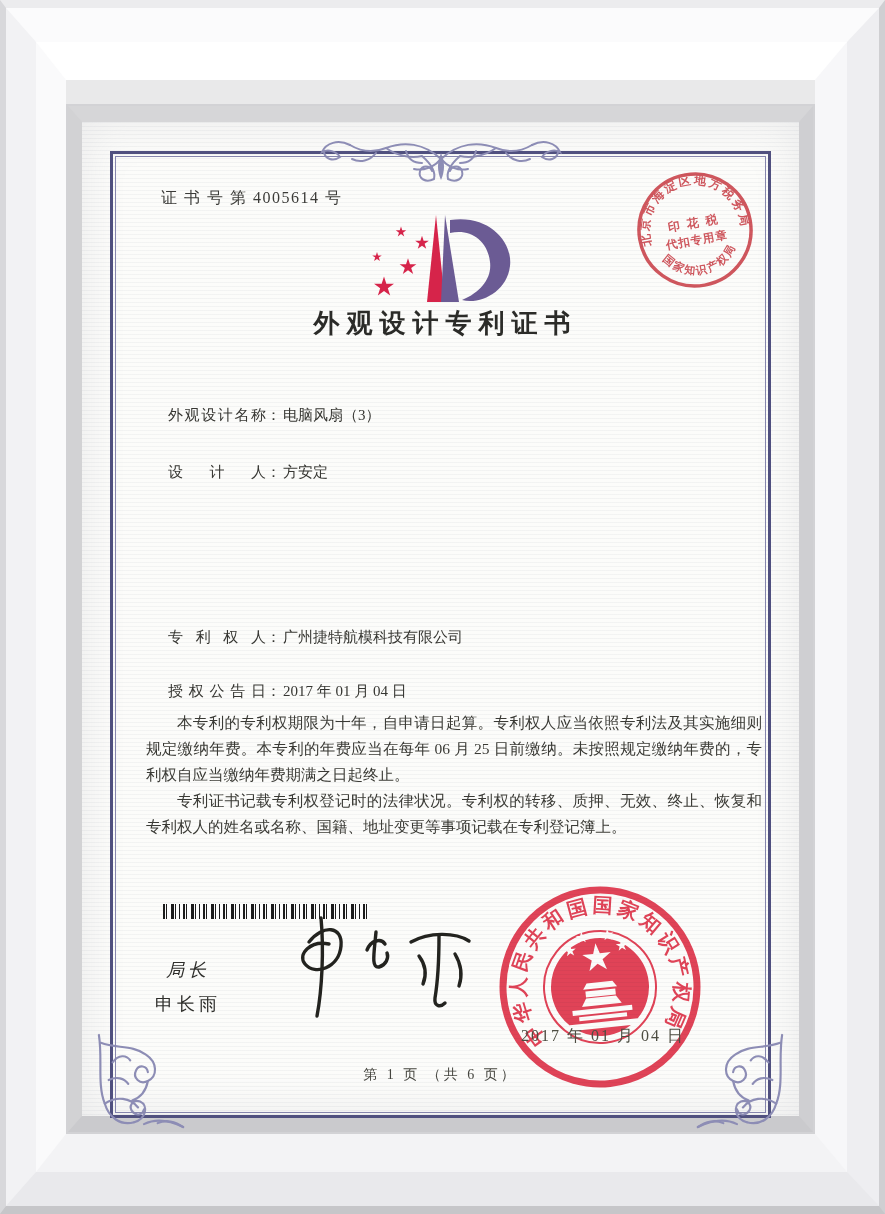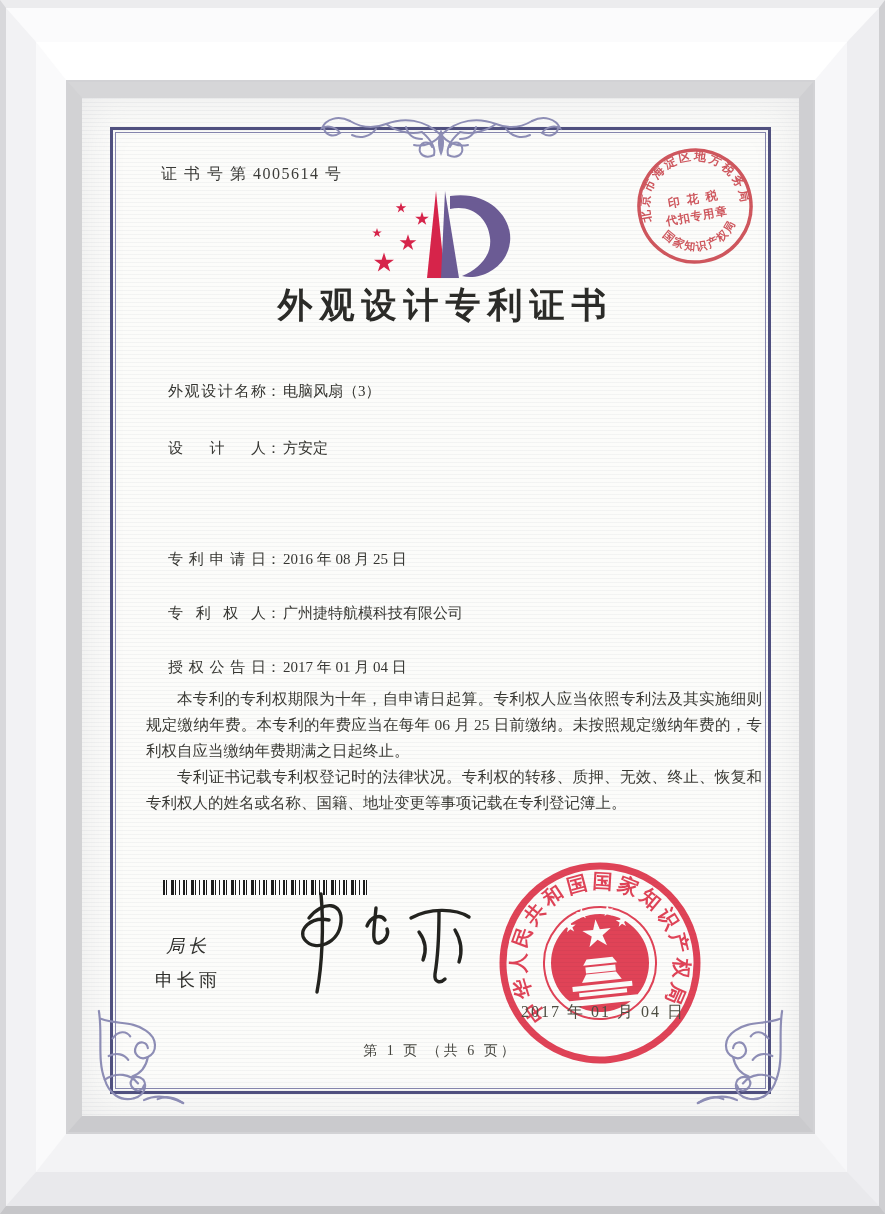--- a/index.html
+++ b/index.html
@@ -5,37 +5,37 @@
   html,body{margin:0;padding:0;width:885px;height:1214px;background:#e9e9ea;overflow:hidden;
     font-family:"Liberation Serif","DejaVu Serif",serif;}
   .photo{position:absolute;inset:0;}
   
   .f-edge{position:absolute;inset:0;border-style:solid;border-width:8px 6px 8px 6px;
     border-color:#ececee #cfcfd2 #c6c6c9 #d8d8db;}
   .f-face1{position:absolute;inset:0;border-style:solid;border-width:34px 32px 34px 30px;
     border-color:#fbfbfc #eeeef1 #e9e9ec #f2f2f4;}
   .f-face2{position:absolute;inset:0;border-style:solid;border-width:38px 32px 38px 30px;
     border-color:#ffffff #f7f7f9 #f3f3f5 #fafafb;}
-  .f-lip{position:absolute;inset:0;border:2px solid #d2d2d5;}
+  .f-lip{position:absolute;inset:0;border:2px solid #d2d2d5;margin-top:24px;}
   .mat{position:absolute;inset:0;border-style:solid;border-width:16px 14px 16px 14px;
     border-color:#d6d6d8 #cfcfd2 #cacacd #d2d2d4;}
   .paper{position:absolute;inset:0;background:#fcfcfa;
     background-image:repeating-linear-gradient(180deg, rgba(160,165,178,.10) 0 1px, rgba(255,255,255,0) 1px 4px);
     box-shadow:inset 0 0 46px rgba(120,120,145,.14);}
   .cert-border{position:absolute;left:28px;top:29px;width:655px;height:961px;
     border:3px solid #50507f;}
   .cert-border::after{content:"";position:absolute;inset:2px;border:1px solid #8585ad;pointer-events:none;}
   .orn{position:absolute;pointer-events:none;}
   .orn-top{left:50%;top:-15px;transform:translateX(-50%);}
   .orn-bl{left:-20px;bottom:-16px;}
   .orn-br{right:-20px;bottom:-16px;transform:scaleX(-1);}
   .cert-no{position:absolute;left:48px;top:34px;font-size:16px;letter-spacing:1.5px;color:#3b3b38;}
   .logo{position:absolute;left:50%;top:56px;transform:translateX(-50%);}
   .title{position:absolute;left:10px;right:0;top:152px;text-align:center;
-    font-size:35px;font-weight:700;letter-spacing:7px;color:#2b2b28;}
+    font-size:26px;font-weight:700;letter-spacing:7px;color:#2b2b28;}
   .field{position:absolute;left:55px;font-size:15px;color:#363632;white-space:nowrap;}
   .f-label{display:inline-block;width:98px;text-align:justify;text-align-last:justify;}
   .f-colon{display:inline;}
   .f-value{display:inline;margin-left:2px;}
   .body-text{position:absolute;left:33px;top:556px;width:616px;font-size:15.5px;line-height:26px;
     color:#3a3a35;text-align:justify;}
   .body-text p{margin:0;text-indent:2em;}
   .barcode{position:absolute;left:50px;top:750px;width:206px;height:15px;
     background:repeating-linear-gradient(90deg,#1c1c1c 0 2px,#fdfdfd 2px 3px,#1c1c1c 3px 4px,#fdfdfd 4px 8px,
       #1c1c1c 8px 11px,#fdfdfd 11px 12px,#1c1c1c 12px 13px,#fdfdfd 13px 16px,#1c1c1c 16px 17px,#fdfdfd 17px 20px);}
@@ -141,23 +141,20 @@
           <text x="61" y="58" text-anchor="middle" font-size="12" letter-spacing="2" fill="#cf4a52" font-weight="bold">印 花 税</text>
           <text x="61" y="75" text-anchor="middle" font-size="11.5" letter-spacing="1" fill="#cf4a52" font-weight="bold">代扣专用章</text>
         </svg>
 
         <div class="field" style="top:252px">
           <span class="f-label">外观设计名称</span><span class="f-colon">：</span><span class="f-value">电脑风扇（3）</span>
         </div>
         <div class="field" style="top:309px">
           <span class="f-label">设计人</span><span class="f-colon">：</span><span class="f-value">方安定</span>
         </div>
-        <div class="field" style="top:420px">
-          <span class="f-label">专利申请日</span><span class="f-colon">：</span><span class="f-value">2016 年 08 月 25 日</span>
-        </div>
         <div class="field" style="top:474px">
           <span class="f-label">专利权人</span><span class="f-colon">：</span><span class="f-value">广州捷特航模科技有限公司</span>
         </div>
         <div class="field" style="top:528px">
           <span class="f-label">授权公告日</span><span class="f-colon">：</span><span class="f-value">2017 年 01 月 04 日</span>
         </div>
 
         <div class="body-text">
           <p>本专利的专利权期限为十年，自申请日起算。专利权人应当依照专利法及其实施细则规定缴纳年费。本专利的年费应当在每年 06 月 25 日前缴纳。未按照规定缴纳年费的，专利权自应当缴纳年费期满之日起终止。</p>
           <p>专利证书记载专利权登记时的法律状况。专利权的转移、质押、无效、终止、恢复和专利权人的姓名或名称、国籍、地址变更等事项记载在专利登记簿上。</p>

